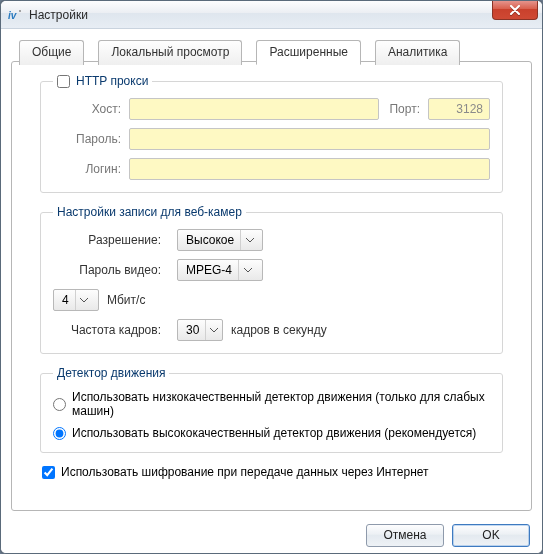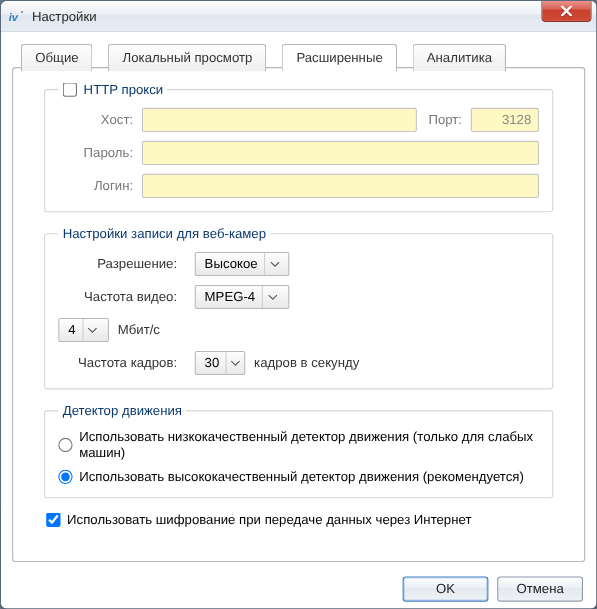--- a/index.html
+++ b/index.html
@@ -227,21 +227,21 @@
             <span class="val">Высокое</span>
             <span class="chev">
                 <svg width="8" height="5">
                   <path d="M0 0 L4 4 L8 0" fill="none" stroke="#555"></path>
                 </svg>
               </span>
           </div>
         </div>
 
         <div class="row webcam-row">
-          <span class="lbl">Частота видео:</span>
+          <span class="lbl">Пароль видео:</span>
           <div class="select" style="width:86px">
             <span class="val">MPEG-4</span>
             <span class="chev">
                 <svg width="8" height="5">
                   <path d="M0 0 L4 4 L8 0" fill="none" stroke="#555"></path>
                 </svg>
               </span>
           </div>
         </div>
 
@@ -284,17 +284,17 @@
       </fieldset>
 
       <label class="check-row">
         <input type="checkbox" checked="" style="">
         <span>Использовать шифрование при передаче данных через Интернет</span>
       </label>
 
     </div>
 
     <div class="footer">
+      <button class="btn">Отмена</button>
       <button class="btn primary">OK</button>
-      <button class="btn">Отмена</button>
     </div>
   </div>
 </div>
 
 </body></html>

